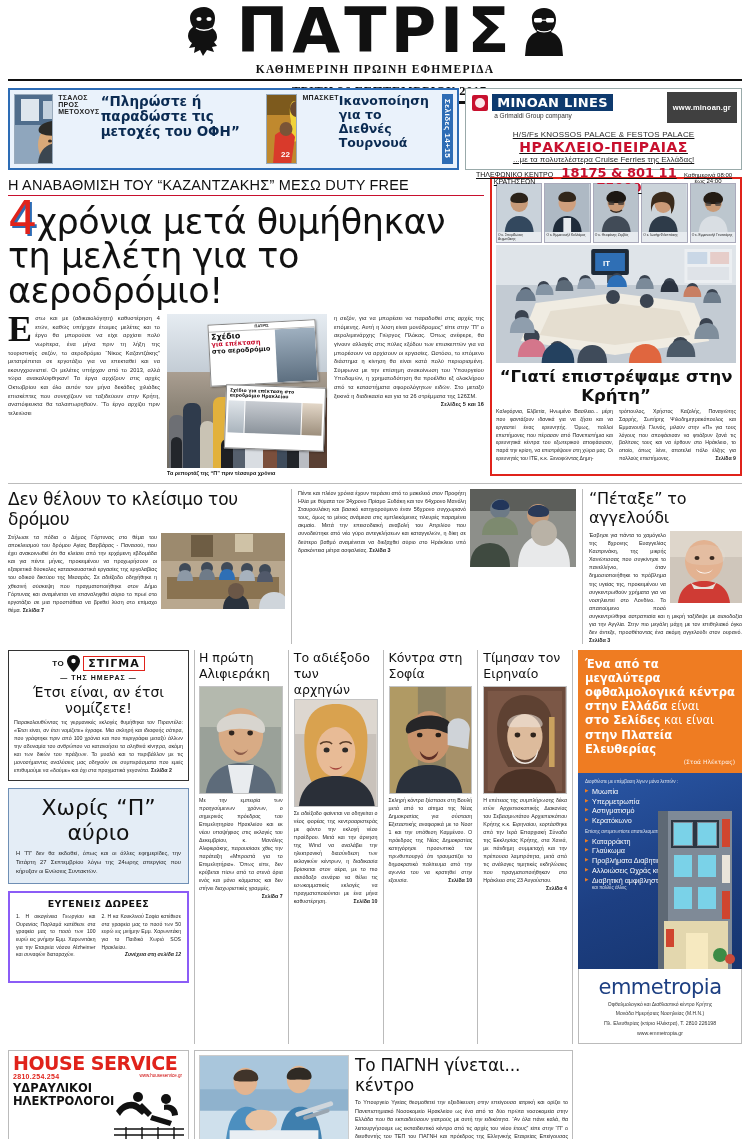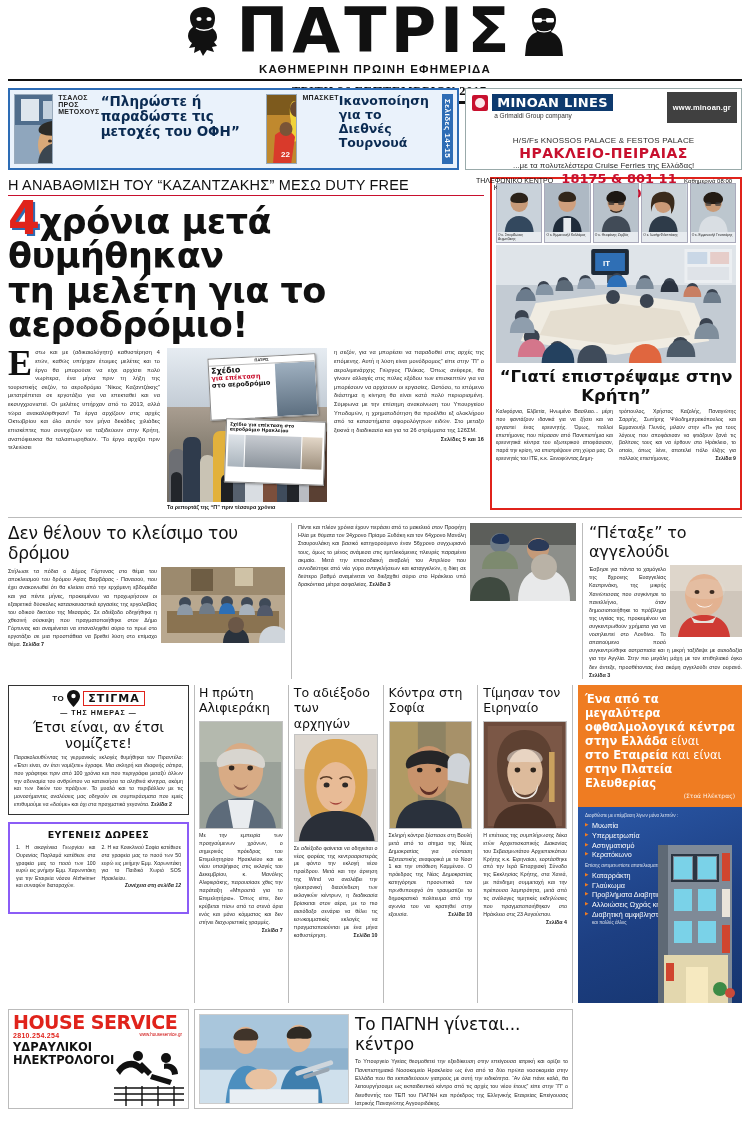--- a/index.html
+++ b/index.html
@@ -20,21 +20,21 @@
   .wordmark {
     font-family: "DejaVu Sans", sans-serif;
     font-weight: bold;
     font-size: 62px;
     letter-spacing: 4px;
     line-height: 1;
     color: #111;
   }
   .subwordmark {
     text-align: center;
-    font-family: Liberation Sans, sans-serif;
+    font-family: Liberation Serif, serif;
     font-weight: bold;
     font-size: 11.5px;
     letter-spacing: 1.2px;
     margin-top: 1px;
     color: #111;
   }
   .mast-rule { border-top: 2px solid #111; margin-top: 4px; }
   .mast-meta {
     display: flex; align-items: baseline; justify-content: space-between;
     padding: 3px 2px 2px 2px;
@@ -79,37 +79,37 @@
   .minoan-box { background: #c8102e; width: 16px; height: 16px; border-radius: 2px; position: relative; }
   .minoan-box:after {
     content: ""; position: absolute; left: 3px; top: 3px; width: 10px; height: 10px;
     border-radius: 50%; background: #fff; opacity: .9;
   }
   .minoan-name {
     background: #0e3a6e; color: #fff; font-family: "DejaVu Sans", sans-serif;
     font-weight: bold; font-size: 13px; padding: 1px 5px; letter-spacing: .3px;
   }
   .minoan-sub { font-size: 6.5px; color: #333; margin-left: 22px; margin-top: 1px; }
-  .minoan-lines { margin-top: 17px; text-align: center; }
+  .minoan-lines { margin-top: 11px; text-align: center; text-decoration: underline; }
   .ml1 { font-size: 8px; color: #2b2b2b; letter-spacing: .2px; }
   .ml2 { font-family: "DejaVu Sans", sans-serif; font-weight: bold; font-size: 14px; color: #c8102e; letter-spacing: .5px; }
   .ml3 { font-size: 8px; color: #2b2b2b; }
   .ml4 { font-size: 7px; display: flex; justify-content: center; align-items: baseline; gap: 4px; margin-top: 1px; }
   .ml4 b { font-family: "DejaVu Sans", sans-serif; font-size: 13px; color: #c8102e; }
   .ml4 .tiny { font-size: 6px; }
 
   
   .lead-wrap { display: flex; gap: 6px; margin-top: 7px; }
   .lead-left { flex: 1 1 auto; width: 477px; }
   .lead-kicker {
     font-size: 14.5px; letter-spacing: .2px; color: #111;
     border-bottom: 1.5px solid #c8102e; padding-bottom: 2px;
   }
   .lead-head {
-    font-family: "DejaVu Sans", sans-serif; font-weight: bold;
+    font-family: "DejaVu Sans", sans-serif; font-weight: normal;
     font-size: 35px; line-height: .98; letter-spacing: -.5px;
     margin-top: 4px; color: #111;
   }
   .lead-head .num {
     color: #e0231b; font-size: 46px; line-height: .8;
     text-shadow: 2px 2px 0 #2d6cb5;
   }
   .lead-body { display: flex; gap: 7px; margin-top: 6px; }
   .lb-col { width: 152px; }
   .lb-col p, .lb-col2 p {
@@ -666,20 +666,24 @@
           <span class="stigma-word">ΣΤΙΓΜΑ</span>
         </div>
         <div class="stigma-day">— ΤΗΣ ΗΜΕΡΑΣ —</div>
         <div class="stigma-title">Έτσι είναι, αν έτσι νομίζετε!</div>
         <div class="stigma-body">
           <span>Παρακολουθώντας τις γερμανικές εκλογές θυμήθηκα τον Πιραντέλο: «Έτσι είναι, αν έτσι νομίζετε» έγραφε. Μια σκληρή και ιδιοφυής σάτιρα, που γράφτηκε πριν από 100 χρόνια και που περιγράφει μεταξύ άλλων την αδυναμία του ανθρώπου να κατανοήσει τα αληθινά κίνητρα, ακόμη και των δικών του πράξεων. Το μυαλό και το περιβάλλον με τις μονοσήμαντες αναλύσεις μας οδηγούν σε συμπεράσματα που εμείς επιθυμούμε να «δούμε» και όχι στα πραγματικά γεγονότα.</span>
           <span class="ref">Σελίδα 2</span>
         </div>
       </div>
 
+      <div class="xoris-box">
+        <div class="xoris-title">Χωρίς “Π” αύριο</div>
+        <div class="xoris-body">Η “Π” δεν θα εκδοθεί, όπως και οι άλλες εφημερίδες, την Τετάρτη 27 Σεπτεμβρίου λόγω της 24ωρης απεργίας που κήρυξαν οι Ενώσεις Συντακτών.</div>
+      </div>
 
       <div class="dores-box">
         <div class="dores-title">ΕΥΓΕΝΕΙΣ ΔΩΡΕΕΣ</div>
         <div class="dores-cols">
           <div>1. Η οικογένεια Γεωργίου και Ουρανίας Παρλαμά κατέθεσε στα γραφεία μας το ποσό των 100 ευρώ εις μνήμην Εμμ. Χαρωνιτάκη για την Εταιρεία νόσου Alzheimer και συναφών διαταραχών.</div>
           <div>
             <span>2. Η κα Κουκλινού Σοφία κατέθεσε στα γραφεία μας το ποσό των 50 ευρώ εις μνήμην Εμμ. Χαρωνιτάκη για το Παιδικό Χωριό SOS Ηρακλείου.</span>
             <span class="ref">Συνέχεια στη σελίδα 12</span>
           </div>
         </div>
@@ -773,21 +777,21 @@
           <span class="ref">Σελίδα 4</span>
         </div>
       </div>
     </div>
 
     <div class="col-ad">
       <div class="ad-orange">
         <div class="l1">Ένα από τα μεγαλύτερα</div>
         <div class="l1">οφθαλμολογικά κέντρα</div>
         <div class="l2"><b>στην Ελλάδα</b> <span>είναι</span></div>
-        <div class="l2"><b>στο Εταιρεία</b> <span>και είναι</span></div>
+        <div class="l2"><b>στο Σελίδες</b> <span>και είναι</span></div>
         <div class="l1">στην Πλατεία Ελευθερίας</div>
         <div class="note">(Στοά Ηλέκτρας)</div>
       </div>
       <div class="ad-blue">
         <div class="tiny">Διορθώστε με επέμβαση λίγων μόνο λεπτών :</div>
         <ul>
           <li>Μυωπία</li>
           <li>Υπερμετρωπία</li>
           <li>Αστιγματισμό</li>
           <li>Κερατόκωνο</li>
@@ -821,20 +825,27 @@
             <rect x="78" y="54" width="8" height="28" fill="#e9e4da"></rect>
             <rect x="78" y="90" width="8" height="28" fill="#d0452f"></rect>
             <rect x="20" y="120" width="64" height="48" fill="#e3d7ae"></rect>
             <rect x="42" y="132" width="22" height="36" fill="#f6e9c0"></rect>
             <rect x="22" y="128" width="8" height="18" fill="#d0452f"></rect>
             <circle cx="76" cy="154" r="7" fill="#3c8b46"></circle>
             <circle cx="86" cy="158" r="5" fill="#c94b3a"></circle>
           </svg>
         </div>
       </div>
+      <div class="ad-foot">
+        <div class="emme">emmetropia</div>
+        <div class="s1">Οφθαλμολογικό και Διαθλαστικό κέντρο Κρήτης</div>
+        <div class="s1">Μονάδα Ημερήσιας Νοσηλείας (Μ.Η.Ν.)</div>
+        <div class="s2">Πλ. Ελευθερίας (κτίριο Ηλέκτρα), Τ. 2810 226198</div>
+        <div class="s2">www.emmetropia.gr</div>
+      </div>
     </div>
   </div>
 
   <div class="bottom">
 
     <div class="bt-house">
       <div class="hs-title">HOUSE SERVICE</div>
       <div class="hs-phone">2810.254.254</div>
       <div class="hs-site">www.houseservice.gr</div>
       <div class="hs-list">

